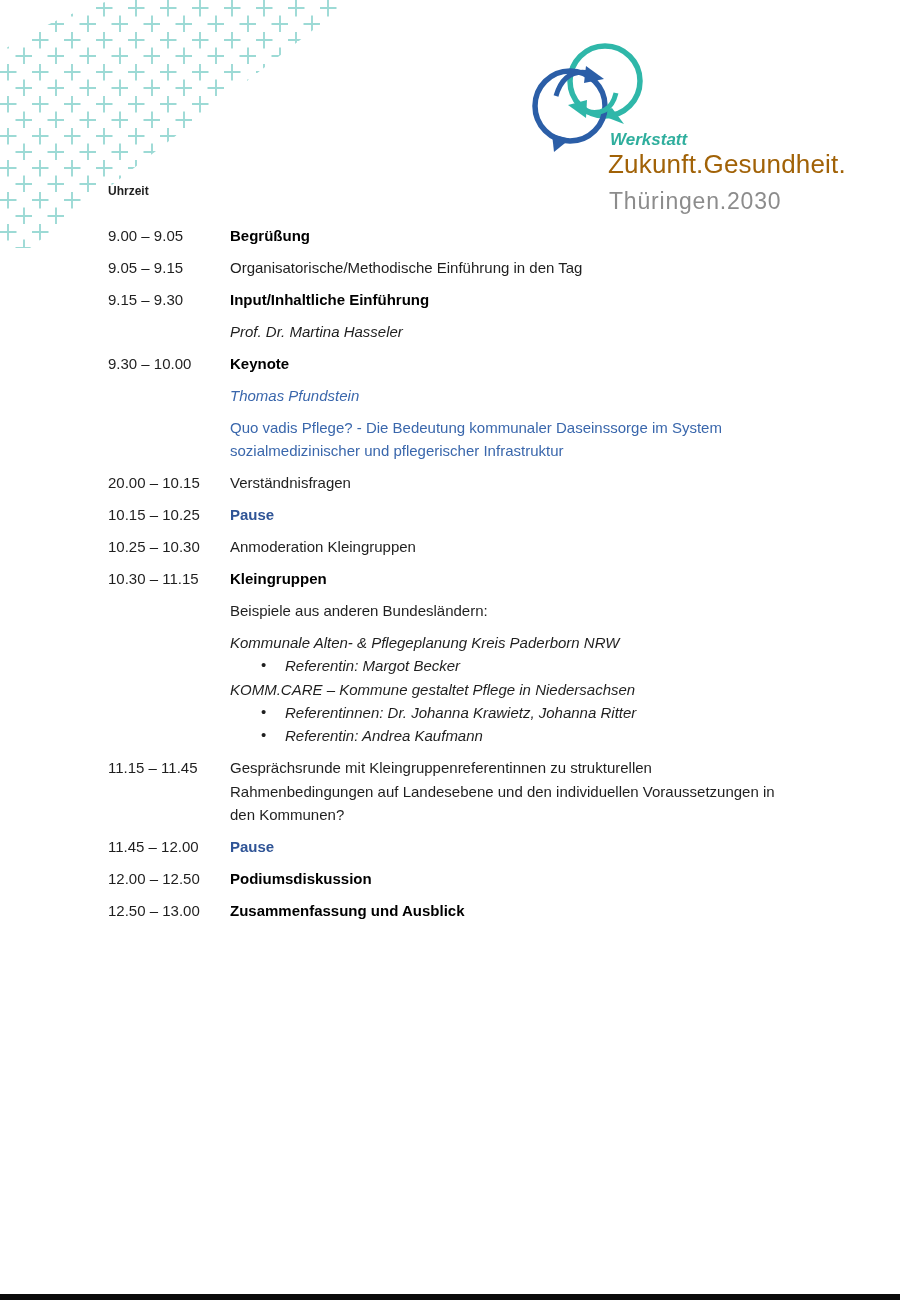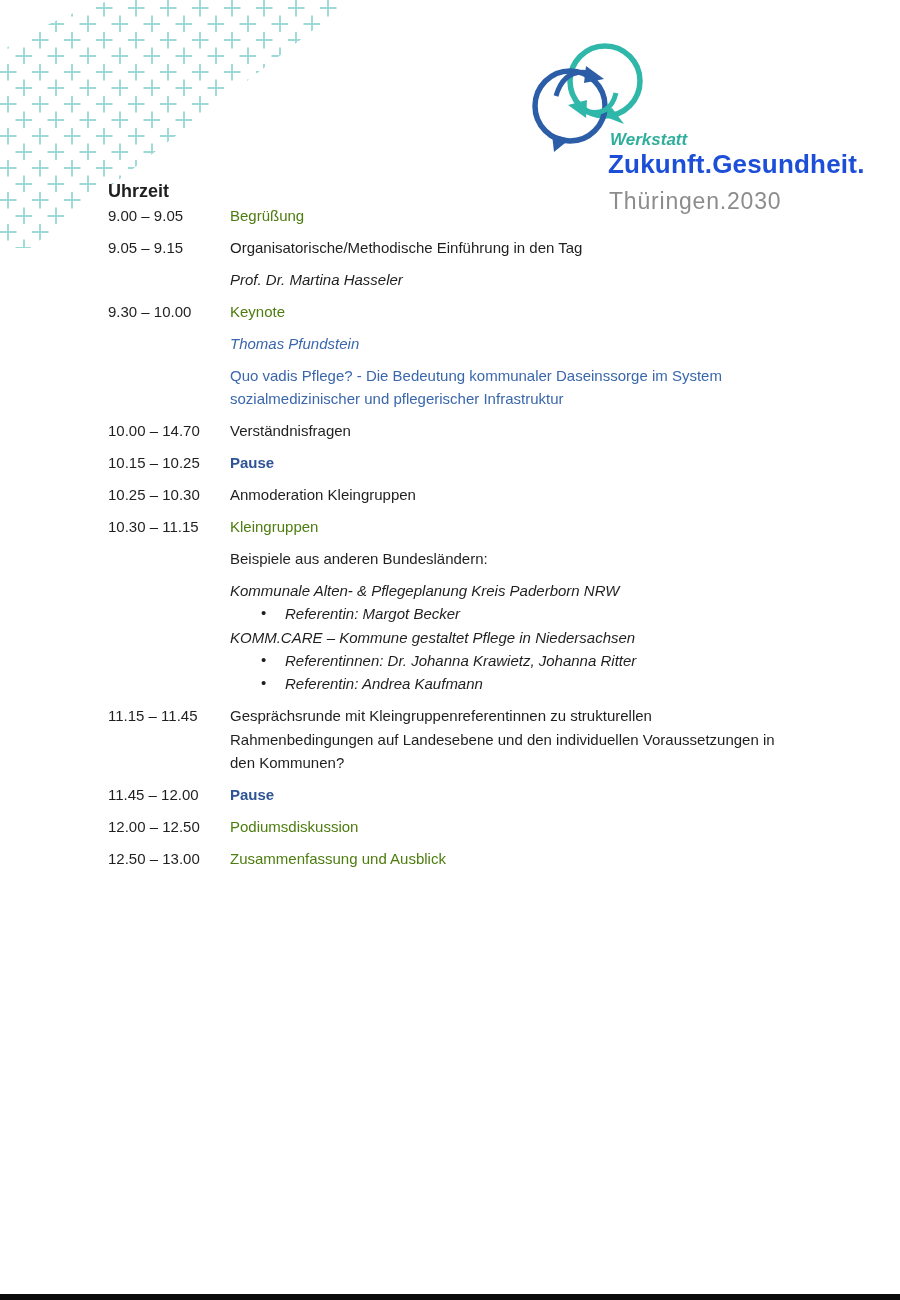--- a/index.html
+++ b/index.html
@@ -13,40 +13,40 @@
   .plus-pattern{position:absolute;left:0;top:0;width:360px;height:250px;}
   
   .logo{position:absolute;left:528px;top:38px;width:360px;height:190px;text-align:center;}
   .logo svg.bubbles{position:absolute;left:0;top:0;}
   .logo .werkstatt{
     position:absolute;left:82px;top:92px;
     font-size:17px;font-style:italic;font-weight:600;color:#2FAE9D;
   }
   .logo .brand{
     position:absolute;left:80px;top:111px;
-    font-size:26px;font-weight:700;color:#1d4ed8;letter-spacing:0.2px;white-space:nowrap;
+    font-size:26px;font-weight:400;color:#a16207;letter-spacing:0.2px;white-space:nowrap;
   }
   .logo .region{
     position:absolute;left:81px;top:150px;
     font-size:23px;font-weight:400;color:#8C8C8C;letter-spacing:0.8px;white-space:nowrap;
   }
   
   .program{position:absolute;left:108px;top:180px;width:692px;}
   .page-title{
     margin:0 0 16px 122px;
     font-size:20px;font-weight:700;color:#3A66B0;letter-spacing:0.4px;
   }
-  .time-header{font-weight:700;font-size:18px;margin-bottom:0;line-height:23.5px;}
+  .time-header{font-weight:700;font-size:12px;margin-bottom:20px;line-height:23.5px;}
   .row{display:flex;margin-bottom:8.5px;line-height:23.5px;font-size:15px;}
   .row.tight{margin-bottom:0;line-height:23.3px;}
   .time{flex:0 0 122px;width:122px;}
   .contentWrap{flex:1;position:relative;white-space:pre-line;}
   .row.bulleted .contentWrap{padding-left:55px;}
   .dot{position:absolute;left:31px;top:-1px;font-style:normal;}
-  .style-teal{color:#4d7c0f;font-weight:400;}
+  .style-teal{color:#000000;font-weight:700;}
   .style-navy{color:#2F5496;font-weight:700;}
   .style-blue{color:#3A67AC;}
   .style-blue-italic{color:#3A67AC;font-style:italic;}
   .style-italic{font-style:italic;}
   .style-plain{}
   
   .footer-bar{position:absolute;left:0;top:1294px;width:900px;height:6px;background:#0b0b0b;}
 </style>
 </head>
 <body>
@@ -93,38 +93,42 @@
   <div>
       <div class="row">
         <div class="time">9.00 – 9.05</div>
         <div class="contentWrap style-teal"><span>Begrüßung</span></div>
       </div>
       <div class="row">
         <div class="time">9.05 – 9.15</div>
         <div class="contentWrap style-plain"><span>Organisatorische/Methodische Einführung in den Tag</span></div>
       </div>
       <div class="row">
+        <div class="time">9.15 – 9.30</div>
+        <div class="contentWrap style-teal"><span>Input/Inhaltliche Einführung</span></div>
+      </div>
+      <div class="row">
         <div class="time"></div>
         <div class="contentWrap style-italic"><span>Prof. Dr. Martina Hasseler</span></div>
       </div>
       <div class="row">
         <div class="time">9.30 – 10.00</div>
         <div class="contentWrap style-teal"><span>Keynote</span></div>
       </div>
       <div class="row">
         <div class="time"></div>
         <div class="contentWrap style-blue-italic"><span>Thomas Pfundstein</span></div>
       </div>
       <div class="row">
         <div class="time"></div>
         <div class="contentWrap style-blue"><span>Quo vadis Pflege? - Die Bedeutung kommunaler Daseinssorge im System
 sozialmedizinischer und pflegerischer Infrastruktur</span></div>
       </div>
       <div class="row">
-        <div class="time">10.00 – 14.70</div>
+        <div class="time">20.00 – 10.15</div>
         <div class="contentWrap style-plain"><span>Verständnisfragen</span></div>
       </div>
       <div class="row">
         <div class="time">10.15 – 10.25</div>
         <div class="contentWrap style-navy"><span>Pause</span></div>
       </div>
       <div class="row">
         <div class="time">10.25 – 10.30</div>
         <div class="contentWrap style-plain"><span>Anmoderation Kleingruppen</span></div>
       </div>

